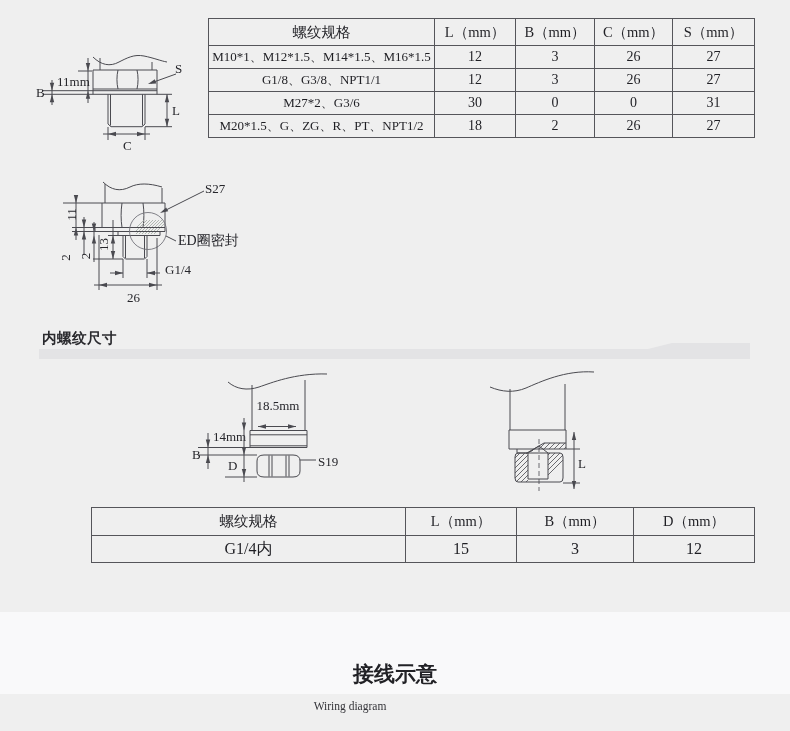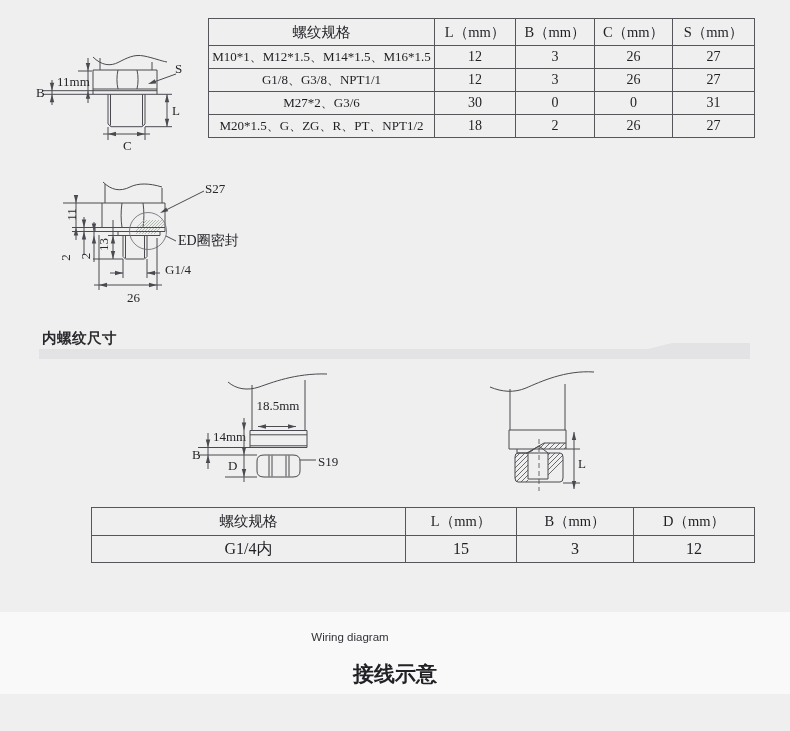--- a/index.html
+++ b/index.html
@@ -12,21 +12,21 @@
   #tbl-ext th { height:27px; font-size:14.5px; }
   #tbl-ext td { height:23px; font-size:14px; }
   #tbl-ext td.spec { font-size:13px; }
   #tbl-int { left:91px; top:507px; width:663px; }
   #tbl-int th { height:28px; font-size:14.5px; }
   #tbl-int td { height:27px; font-size:16px; }
   .heading { left:42px; top:329px; font-size:14.5px; font-weight:bold; color:#2a2a2e; letter-spacing:0.5px; font-family:"Liberation Sans",sans-serif;text-align:right; }
   .band { left:39px; top:343px; width:711px; height:16px; background:#e3e3e5; clip-path:polygon(0px 6px,609px 6px,633px 0px,711px 0px,711px 16px,0px 16px); }
   .bottom-panel { left:0; top:612px; width:790px; height:82px; background:#f9f9fa; }
   .wiring-zh { left:0; top:660px; width:790px; text-align:center; font-size:21px; font-weight:bold; color:#222226; }
-  .wiring-en { left:0; top:631px; width:700px; text-align:center; font-size:11.5px; font-family:Liberation Sans, sans-serif; color:#333338; }
+  .wiring-en { left:0; top:700px; width:700px; text-align:center; font-size:11.5px; font-family:Liberation Serif, serif; color:#333338; }
   svg { position:absolute; overflow:visible; }
   svg path, svg line, svg circle, svg rect { fill:none; stroke:#4a4a50; stroke-width:1; }
   svg polygon { fill:#4a4a50; stroke:none; }
   svg text { fill:#26262b; font-size:13px; font-family:"Liberation Serif",serif; stroke:none; }
   .hatch line { stroke:#a0aaa1; stroke-width:0.8; }
   .hatch2 line { stroke:#5a5a60; stroke-width:0.9; }
 </style>
 </head>
 <body>
 

